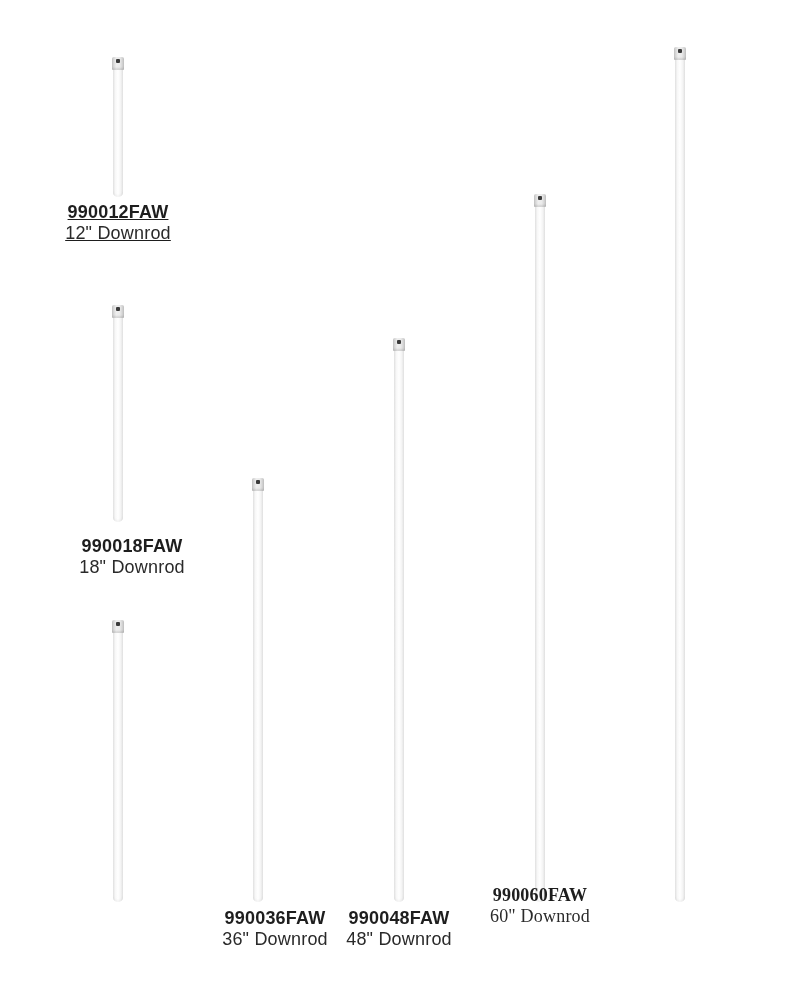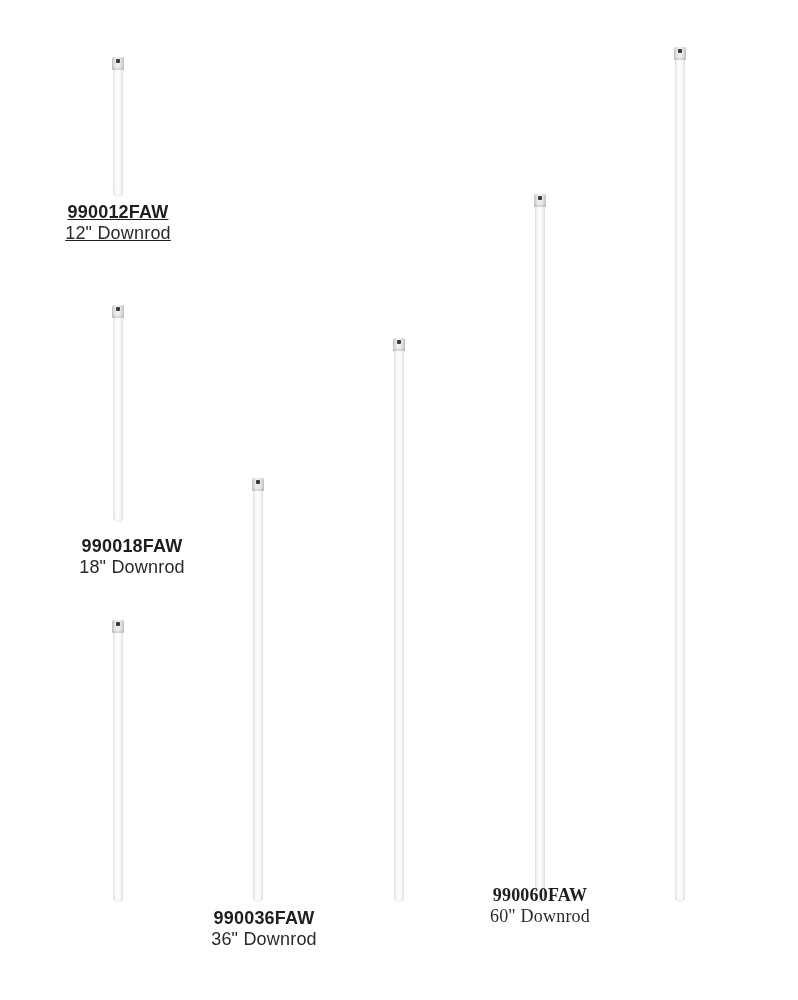--- a/index.html
+++ b/index.html
@@ -99,30 +99,34 @@
     </div>
     <div class="shaft"></div>
   </div>
 
   <div class="rod" style="left:252px; top:478px; height:424px;">
     <div class="cap">
       <div class="screw"></div>
     </div>
     <div class="shaft"></div>
   </div>
-  <div class="label" style="left:189px; top:908px;">
+  <div class="label" style="left:200px; top:908px;">
     <div class="model">990036FAW</div>
     <div class="desc">36" Downrod</div>
   </div>
 
   <div class="rod" style="left:393px; top:338px; height:564px;">
     <div class="cap">
       <div class="screw"></div>
     </div>
     <div class="shaft"></div>
+  </div>
+  <div class="label" style="left:324px; top:908px;">
+    <div class="model">990048FAW</div>
+    <div class="desc">48" Downrod</div>
   </div>
 
   <div class="rod" style="left:534px; top:194px; height:708px;">
     <div class="cap">
       <div class="screw"></div>
     </div>
     <div class="shaft"></div>
   </div>
   <div class="label" style="left:465px; top:885px;font-family:Liberation Serif, serif;">
     <div class="model">990060FAW</div>

